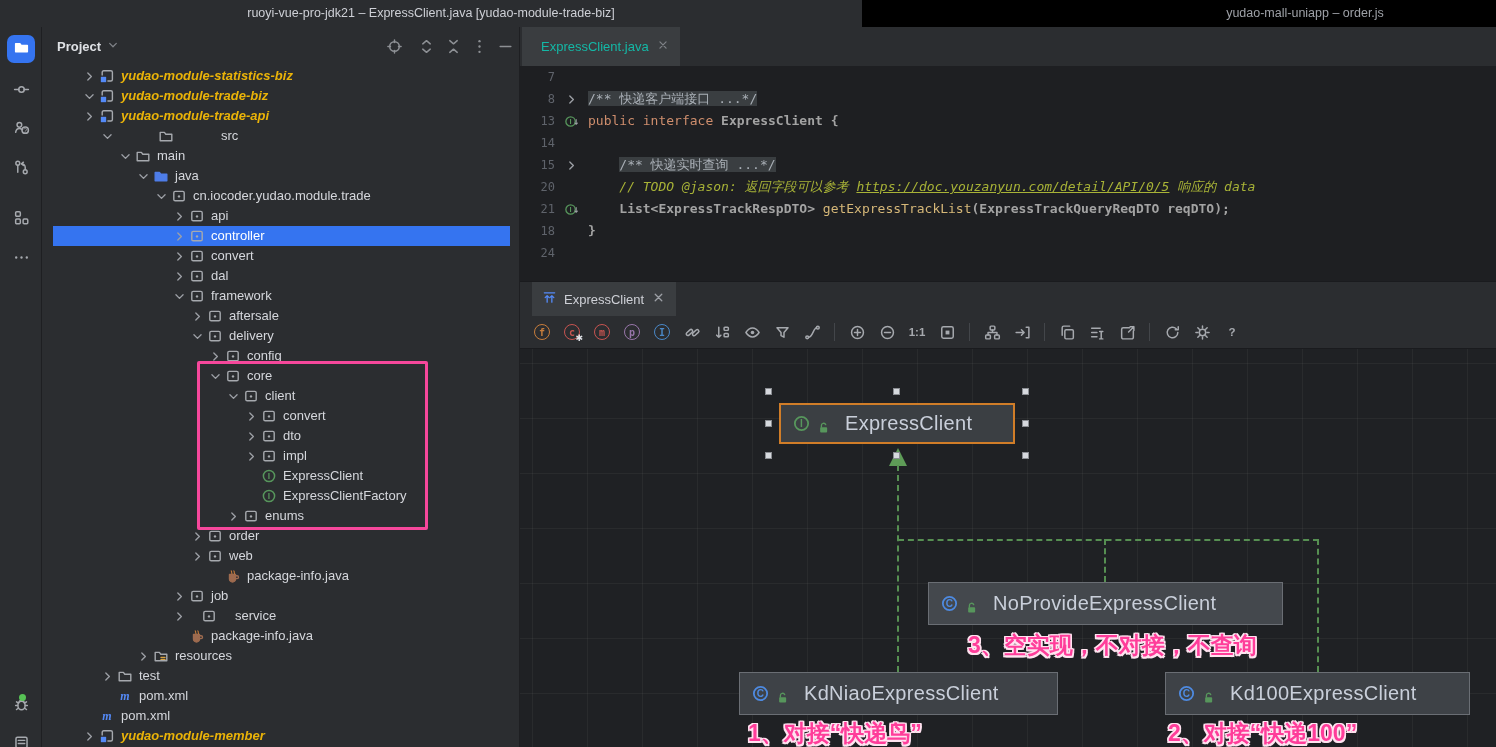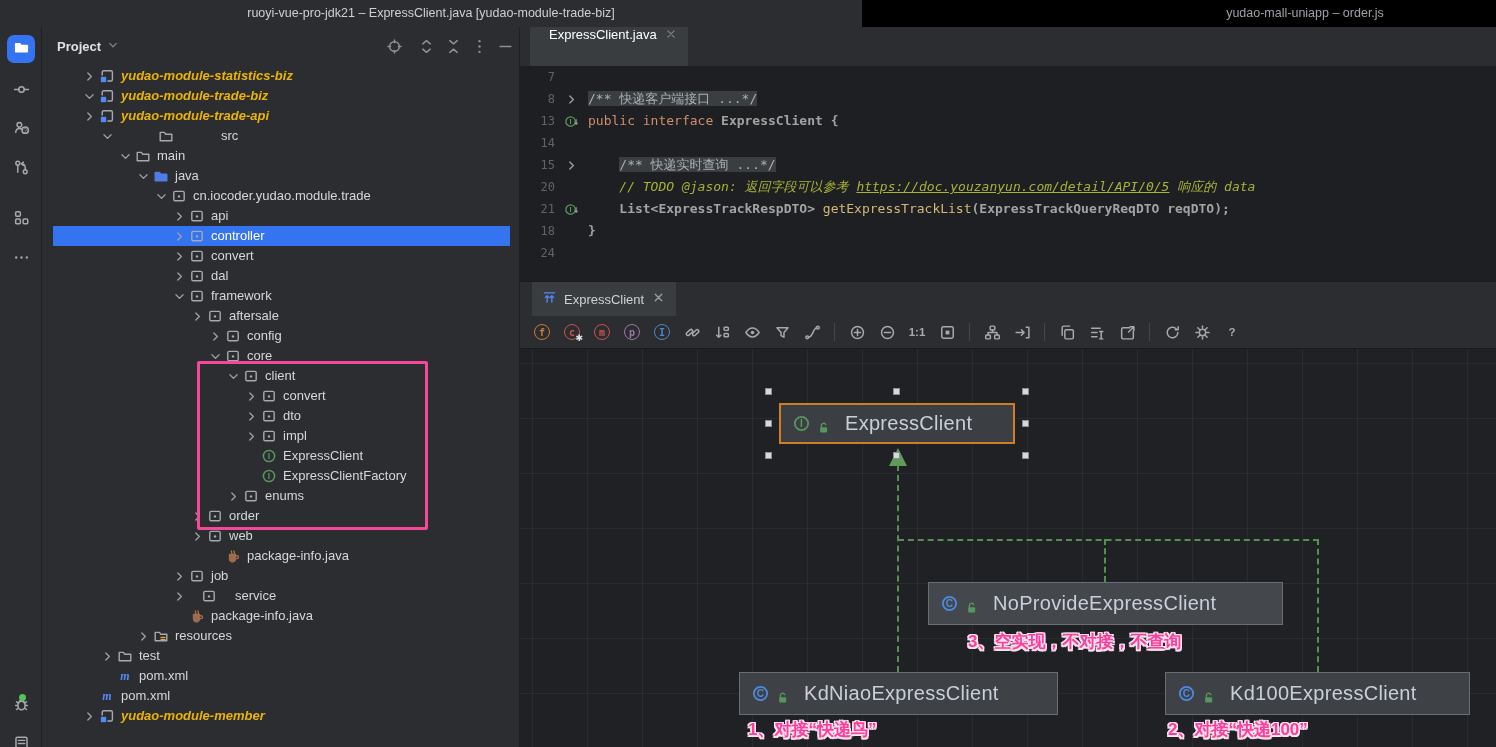--- a/index.html
+++ b/index.html
@@ -39,22 +39,22 @@
   .tico { width:18px; height:16px; display:inline-flex; align-items:center; justify-content:center; flex:none; margin-right:5px; }
   .tico svg { width:16px; height:16px; }
   .tlabel { color:#D5D7DC; }
   .trow.bold .tlabel { font-weight:600; color:#eab308;font-style:italic; }
   .trow.selected .tlabel { color:#FFFFFF; }
   .pink-box { position:absolute; left:155px; top:334px; width:231px; height:169px;
     border:3px solid #F6479B; border-radius:2px; pointer-events:none; z-index:5; }
   
   .editor-col { position:absolute; left:520px; top:0; width:976px; height:720px; background:#1E1F22; }
   .tabstrip { position:absolute; left:0; top:0; width:100%; height:39px; background:#2B2D30; }
-  .etab { position:absolute; left:2px; top:0; height:39px; padding:0 10px 0 12px; display:flex; gap:7px;
-    background:#3A3D40; color:#ffffff;margin-left:8px; }
+  .etab { position:absolute; left:2px; top:0; height:39px; padding:0 10px 0 12px; display:flex; align-items:center; gap:7px;
+    background:#3A3D40; color:#14b8a6; }
   .etab .close svg { width:14px; height:14px; opacity:.7; }
   
   .editor { position:absolute; left:0; top:39px; width:976px; height:215px; overflow:hidden;
     font-family:"DejaVu Sans Mono", monospace; font-size:13px; }
   .cline { display:flex; height:22px; line-height:22px; white-space:pre; }
   .lnum { width:35px; text-align:right; color:#5F636B; flex:none; font-size:12px; }
   .gico { width:33px; flex:none; display:flex; align-items:center; justify-content:center; }
   .gico svg { width:15px; height:15px; }
   .ctext { flex:1; color:#BCBEC4; }
   .seg-kw { color:#CF8E6D; }
@@ -91,21 +91,21 @@
   .dnode.selected { border:2px solid #D07D28; background:#3B3F43; }
   .dnode .nico { width:19px; height:19px; flex:none; }
   .dnode .nico svg { width:19px; height:19px; }
   .dnode .nlock { width:14px; height:14px; flex:none; margin-left:-2px; }
   .dnode .nlock svg { width:14px; height:14px; }
   .handle { position:absolute; width:7px; height:7px; background:#D6D9DE; border:1px solid #8A8D92; z-index:4; }
   .conn-v { position:absolute; border-left:2px dashed #568F52; width:0; }
   .conn-h { position:absolute; border-top:2px dashed #568F52; height:0; }
   .arrow-up { position:absolute; width:0; height:0; border-left:9px solid transparent; border-right:9px solid transparent;
     border-bottom:18px solid #5E9C57; }
-  .pink-note { position:absolute; color:#FF3D9A; font-size:17px; font-weight:700; white-space:nowrap;
+  .pink-note { position:absolute; color:#FF3D9A; font-size:23px; font-weight:700; white-space:nowrap;
     text-shadow:-1.5px -1.5px 0 #FFE3F0, 1.5px -1.5px 0 #FFE3F0, -1.5px 1.5px 0 #FFE3F0, 1.5px 1.5px 0 #FFE3F0,
       0 -1.5px 0 #FFE3F0, 0 1.5px 0 #FFE3F0, -1.5px 0 0 #FFE3F0, 1.5px 0 0 #FFE3F0; }
 </style>
 </head>
 <body>
 
 <div class="app">
   <div class="titlebar">
     <div class="title-left">ruoyi-vue-pro-jdk21 – ExpressClient.java [yudao-module-trade-biz]</div>
     <div class="title-right">
@@ -399,20 +399,36 @@
                   <path d="M6.2 4.2l3.8 3.8-3.8 3.8" stroke="#9DA0A6"></path>
                 </svg>
               </span>
               <span class="tico">
                 <svg viewBox="0 0 16 16" fill="none" stroke="#A6A9AE" stroke-width="1.4" stroke-linecap="round" stroke-linejoin="round">
                   <rect x="2.8" y="3.4" width="10.4" height="9.4" rx="1.4"></rect>
                   <circle cx="8" cy="8.4" r="1.2" fill="#A6A9AE" stroke="none"></circle>
                 </svg>
               </span>
               <span class="tlabel">aftersale</span>
+            </div>
+          </div>
+          <div class="trow">
+            <div class="rc" style="padding-left: 146px;">
+              <span class="tchev">
+                <svg viewBox="0 0 16 16" fill="none" stroke="#A6A9AE" stroke-width="1.4" stroke-linecap="round" stroke-linejoin="round">
+                  <path d="M4.2 6.2l3.8 3.8 3.8-3.8" stroke="#9DA0A6"></path>
+                </svg>
+              </span>
+              <span class="tico">
+                <svg viewBox="0 0 16 16" fill="none" stroke="#A6A9AE" stroke-width="1.4" stroke-linecap="round" stroke-linejoin="round">
+                  <rect x="2.8" y="3.4" width="10.4" height="9.4" rx="1.4"></rect>
+                  <circle cx="8" cy="8.4" r="1.2" fill="#A6A9AE" stroke="none"></circle>
+                </svg>
+              </span>
+              <span class="tlabel">delivery</span>
             </div>
           </div>
           <div class="trow">
             <div class="rc" style="padding-left: 164px;">
               <span class="tchev">
                 <svg viewBox="0 0 16 16" fill="none" stroke="#A6A9AE" stroke-width="1.4" stroke-linecap="round" stroke-linejoin="round">
                   <path d="M6.2 4.2l3.8 3.8-3.8 3.8" stroke="#9DA0A6"></path>
                 </svg>
               </span>
               <span class="tico">

